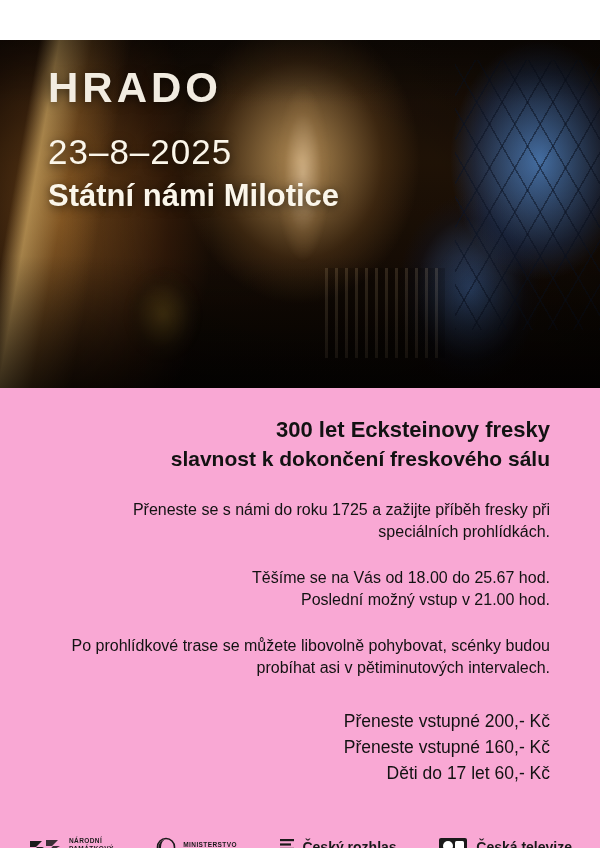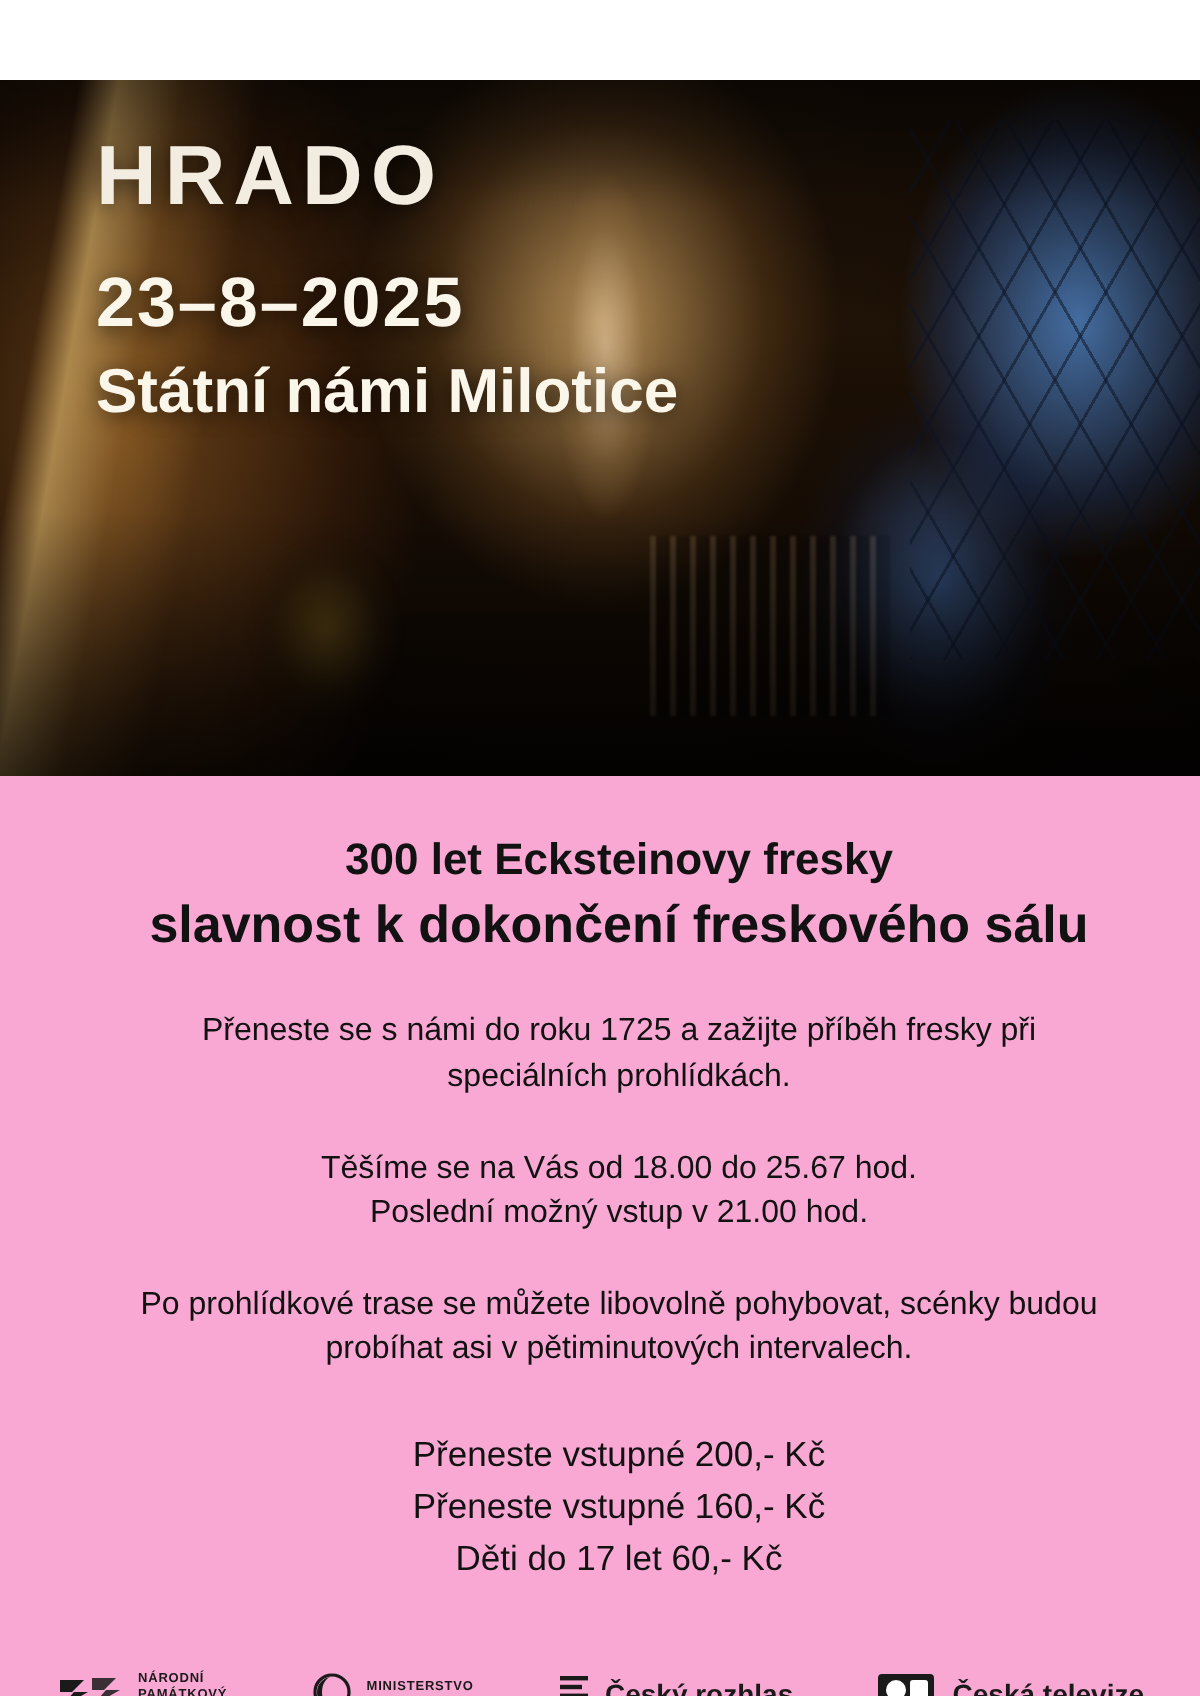--- a/index.html
+++ b/index.html
@@ -98,48 +98,48 @@
     font-weight: 800;
     letter-spacing: 2px;
     line-height: .92;
     color: #f6f1e4;
     margin-top: 2px;
     text-shadow: 0 3px 14px rgba(0,0,0,.6);
   }
   .t-date {
     margin-top: 24px;
     font-size: 35px;
-    font-weight: 700;
+    font-weight: 400;
     letter-spacing: 1px;
     color: #fbf6ea;
     text-shadow: 0 2px 10px rgba(0,0,0,.6);
   }
   .t-place {
     margin-top: 6px;
     font-size: 31px;
     font-weight: 700;
     color: #fbf6ea;
     text-shadow: 0 2px 10px rgba(0,0,0,.6);
   }
 
   
   .body {
     position: relative;
     width: 600px;
     padding: 28px 50px 0 69px;
-    text-align: center;
+    text-align: right;
     color: #121212;
   }
   .headline {
     font-size: 22px;
     font-weight: 700;
     line-height: 1.28;
   }
   .subheadline {
-    font-size: 26px;
+    font-size: 21px;
     font-weight: 700;
     line-height: 1.28;
     margin-top: 2px;
   }
   .para {
     font-size: 16px;
     line-height: 1.38;
     margin-top: 26px;
   }
   .para.tight { margin-top: 24px; }

